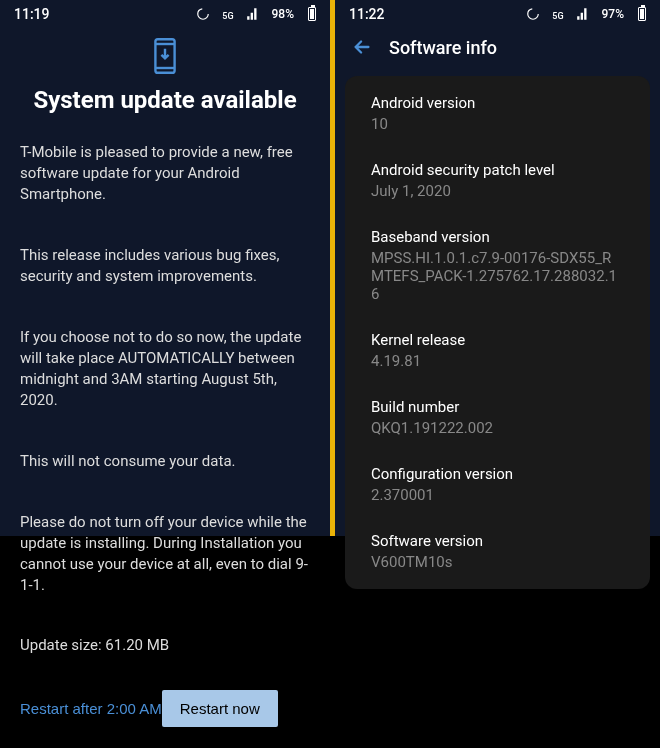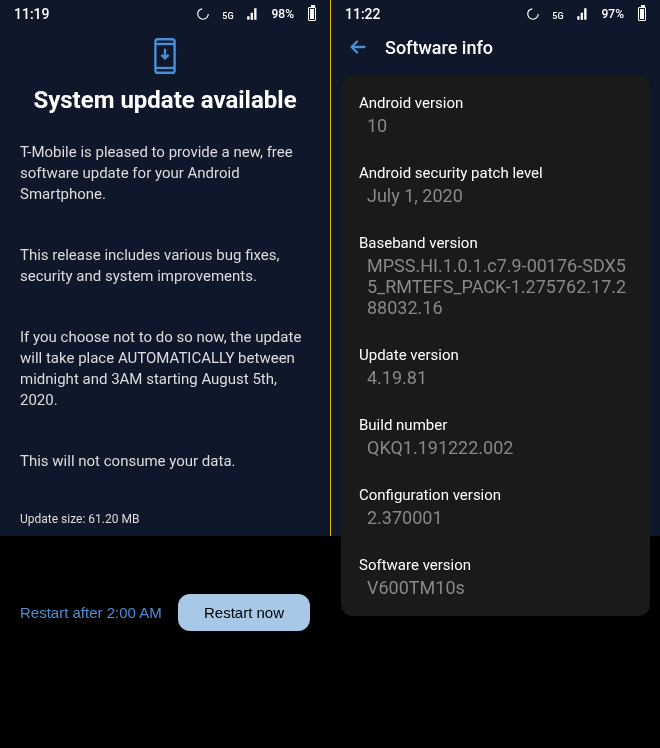--- a/index.html
+++ b/index.html
@@ -13,21 +13,21 @@
     }
     .phone {
       width: 330px;
       height: 536px;
       background: #0f172a;
       position: relative;
       display: flex;
       flex-direction: column;
     }
     .phone-right {
-      border-left: 1px solid #eab308;
+      border-left: 5px solid #eab308;
     }
     .status-bar {
       display: flex;
       justify-content: space-between;
       align-items: center;
       padding: 6px 14px 4px;
       font-size: 14px;
       font-weight: 500;
     }
     .status-icons {
@@ -63,44 +63,43 @@
       gap: 40px;
       flex: 1;
     }
     .body-text p {
       font-size: 15px;
       line-height: 1.4;
       color: #ddd;
     }
     .update-size {
       padding: 0 20px;
-      font-size: 12px;
+      font-size: 15px;
       color: #ddd;
       margin-top: 40px;
-      margin-bottom: 68px;
+      margin-bottom: 36px;
     }
     .button-row {
       display: flex;
-      justify-content: space-between;
       align-items: center;
       padding: 0 20px 20px;
     }
     .btn-text {
       color: #4a8fd6;
       font-size: 15px;
       background: none;
       border: none;
       cursor: pointer;
     }
     .btn-primary {
       background: #a8c8e8;
       color: #000;
       border: none;
-      padding: 10px 26px;
-      border-radius: 12px;
+      padding: 10px 18px;
+      border-radius: 2px;
       font-size: 15px;
       cursor: pointer;
     }
     .nav-bar {
       height: 4px;
       width: 100px;
       background: #555;
       border-radius: 2px;
       margin: 0 auto 4px;
     }
@@ -117,36 +116,35 @@
       cursor: pointer;
     }
     .header-title {
       font-size: 18px;
       font-weight: 500;
     }
     .info-card {
       background: #1a1a1a;
       margin: 0 10px;
       border-radius: 12px;
-      padding: 4px 0;
+      padding: 4px 8px;
     }
     .info-item {
       padding: 14px 18px;
       cursor: pointer;
     }
     .info-label {
       font-size: 15px;
       color: #fff;
       margin-bottom: 3px;
     }
     .info-value {
-      font-size: 18px;
+      font-size: 15px;
       color: #888;
       word-break: break-all;
-      margin-left: 8px;
     }
     .battery-icon {
       display: inline-block;
       width: 8px;
       height: 14px;
       border: 1px solid #fff;
       border-radius: 1px;
       position: relative;
       margin-left: 2px;
     }
@@ -197,20 +195,21 @@
     </svg>
   </div>
 
   <h1 class="title">System update available</h1>
 
   <div class="body-text">
     <p>T-Mobile is pleased to provide a new, free software update for your Android Smartphone.</p>
     <p>This release includes various bug fixes, security and system improvements.</p>
     <p>If you choose not to do so now, the update will take place AUTOMATICALLY between midnight and 3AM starting August 5th, 2020.</p>
     <p>This will not consume your data.</p>
+    <p>Please do not turn off your device while the update is installing. During Installation you cannot use your device at all, even to dial 9-1-1.</p>
   </div>
 
   <div class="update-size">Update size: 61.20 MB</div>
 
   <div class="button-row">
     <button class="btn-text">Restart after 2:00 AM</button>
     <button class="btn-primary">Restart now</button>
   </div>
 
   <div class="nav-bar"></div>
@@ -246,21 +245,21 @@
     </div>
     <div class="info-item">
       <div class="info-label">Android security patch level</div>
       <div class="info-value">July 1, 2020</div>
     </div>
     <div class="info-item">
       <div class="info-label">Baseband version</div>
       <div class="info-value">MPSS.HI.1.0.1.c7.9-00176-SDX55_RMTEFS_PACK-1.275762.17.288032.16</div>
     </div>
     <div class="info-item">
-      <div class="info-label">Update version</div>
+      <div class="info-label">Kernel release</div>
       <div class="info-value">4.19.81</div>
     </div>
     <div class="info-item">
       <div class="info-label">Build number</div>
       <div class="info-value">QKQ1.191222.002</div>
     </div>
     <div class="info-item">
       <div class="info-label">Configuration version</div>
       <div class="info-value">2.370001</div>
     </div>

